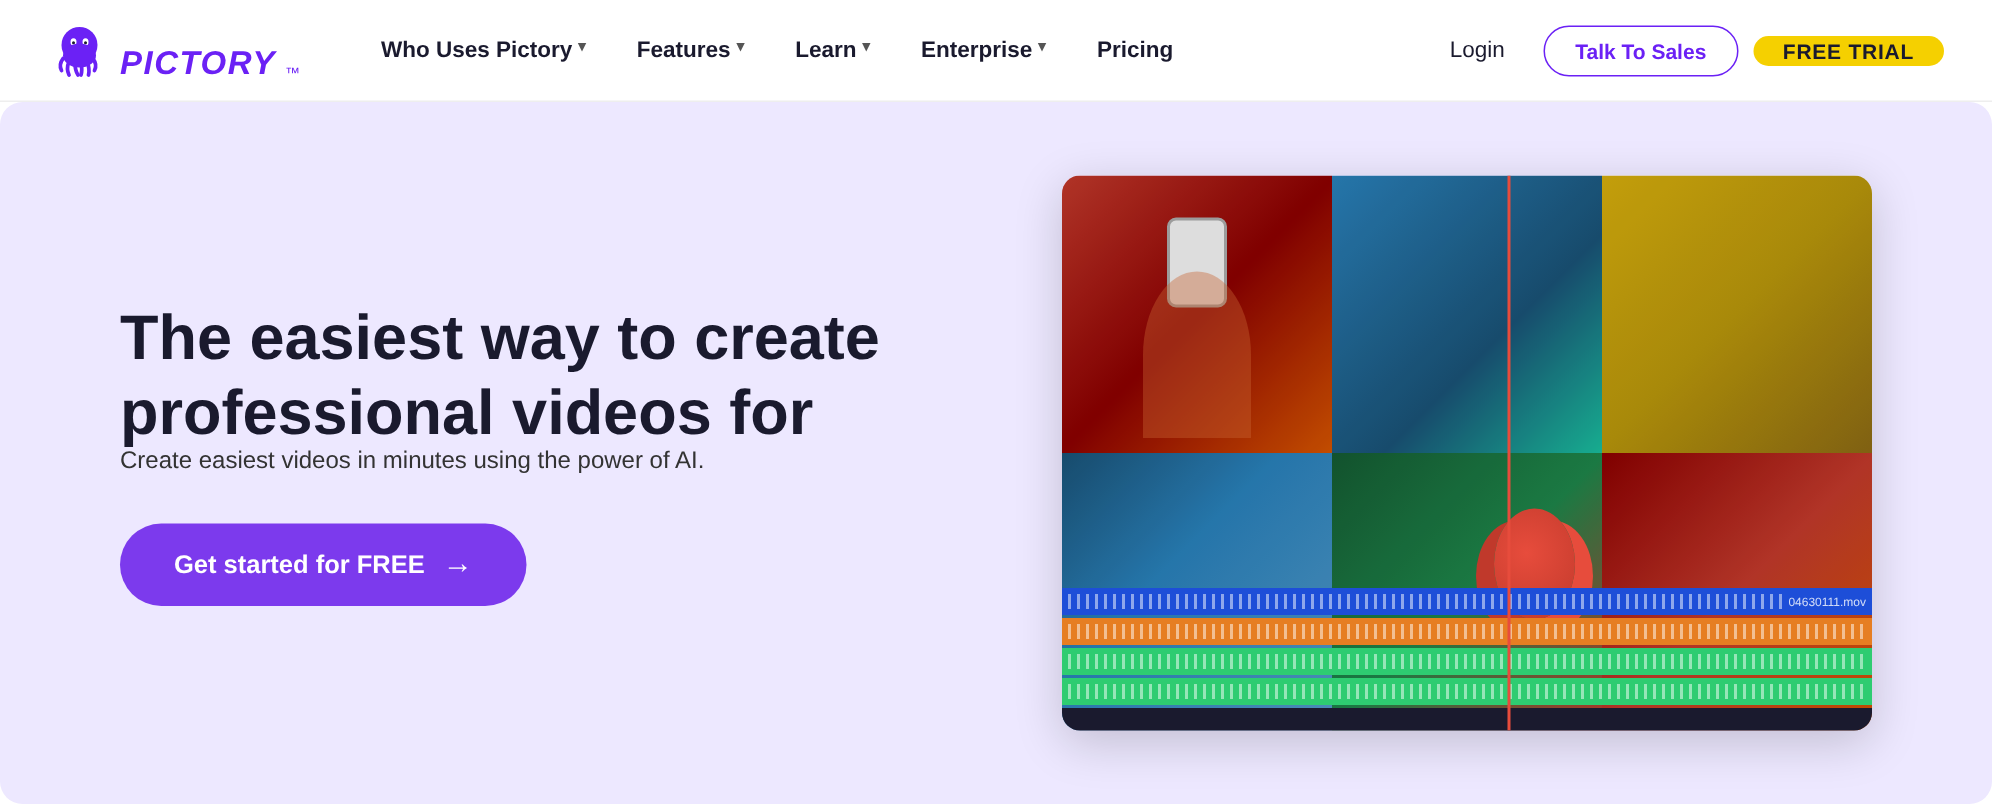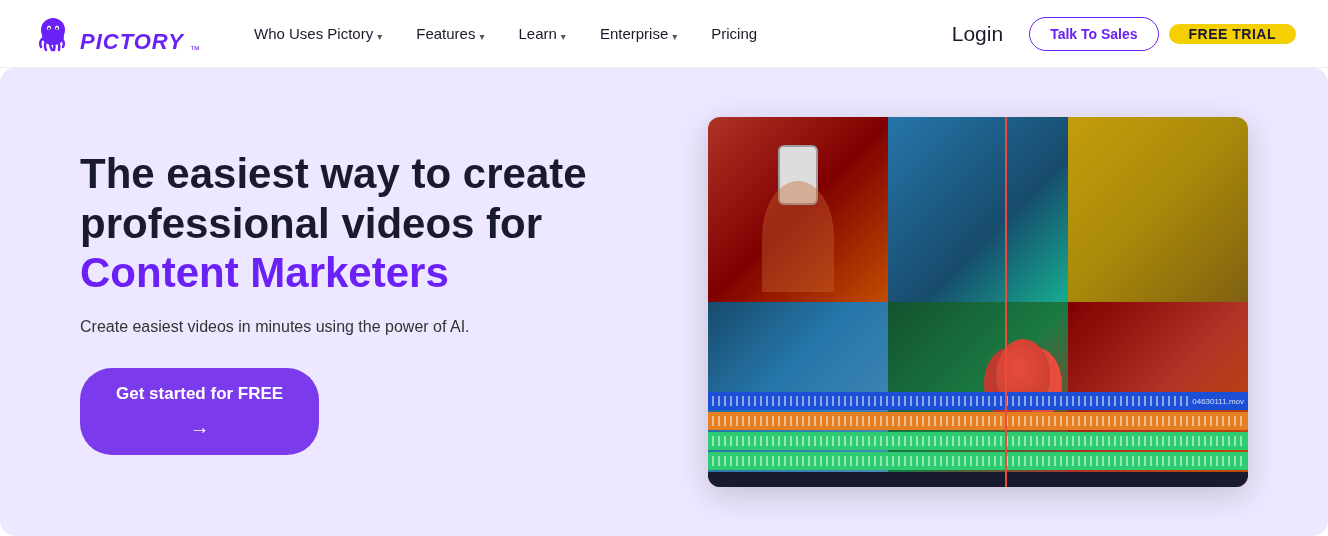--- a/index.html
+++ b/index.html
@@ -40,36 +40,36 @@
       color: #6b21f5;
     }
     .nav-links {
       display: flex;
       align-items: center;
       gap: 6px;
       flex: 1;
     }
     .nav-item {
       display: flex;
-      align-items: flex-end;
+      align-items: flex-start;
       gap: 4px;
       padding: 8px 14px;
       font-size: 15px;
-      font-weight: 400;
+      font-weight: 700;
       color: #1a1a2e;
       cursor: pointer;
       border-radius: 4px;
       white-space: nowrap;
     }
     .chevron {
       font-size: 10px;
       color: #555;
     }
     .nav-login {
-      font-size: 21px;
+      font-size: 15px;
       font-weight: 500;
       color: #1a1a2e;
       cursor: pointer;
       padding: 8px 14px;
     }
     .btn-talk {
       border: 1.5px solid #6b21f5;
       color: #6b21f5;
       background: transparent;
       border-radius: 24px;
@@ -134,21 +134,20 @@
       color: #fff;
       border: none;
       border-radius: 32px;
       padding: 16px 36px;
       font-size: 17px;
       font-weight: 700;
       cursor: pointer;
       display: inline-flex;
       align-items: center;
       gap: 12px;
-      flex-direction: column;
     }
     .arrow-icon {
       font-size: 20px;
     }
 
     
     .hero-right {
       flex: 1;
       display: flex;
       justify-content: flex-end;
@@ -316,21 +315,20 @@
   <span class="nav-login">Login</span>
   <button class="btn-talk">Talk To Sales</button>
   <button class="btn-free">FREE TRIAL</button>
 </nav>
 
 <section class="hero">
   <div class="hero-left">
     <h1 class="hero-heading">
       <span>The easiest way to create</span><br>
       <span>professional videos for</span><br>
-      <span class="hero-heading-purple">Content Marketers</span>
     </h1>
     <p class="hero-sub">Create easiest videos in minutes using the power of AI.</p>
     <button class="btn-get-started">
       <span>Get started for FREE</span>
       <span class="arrow-icon">→</span>
     </button>
   </div>
 
   <div class="hero-right">
     <div class="video-mockup">

